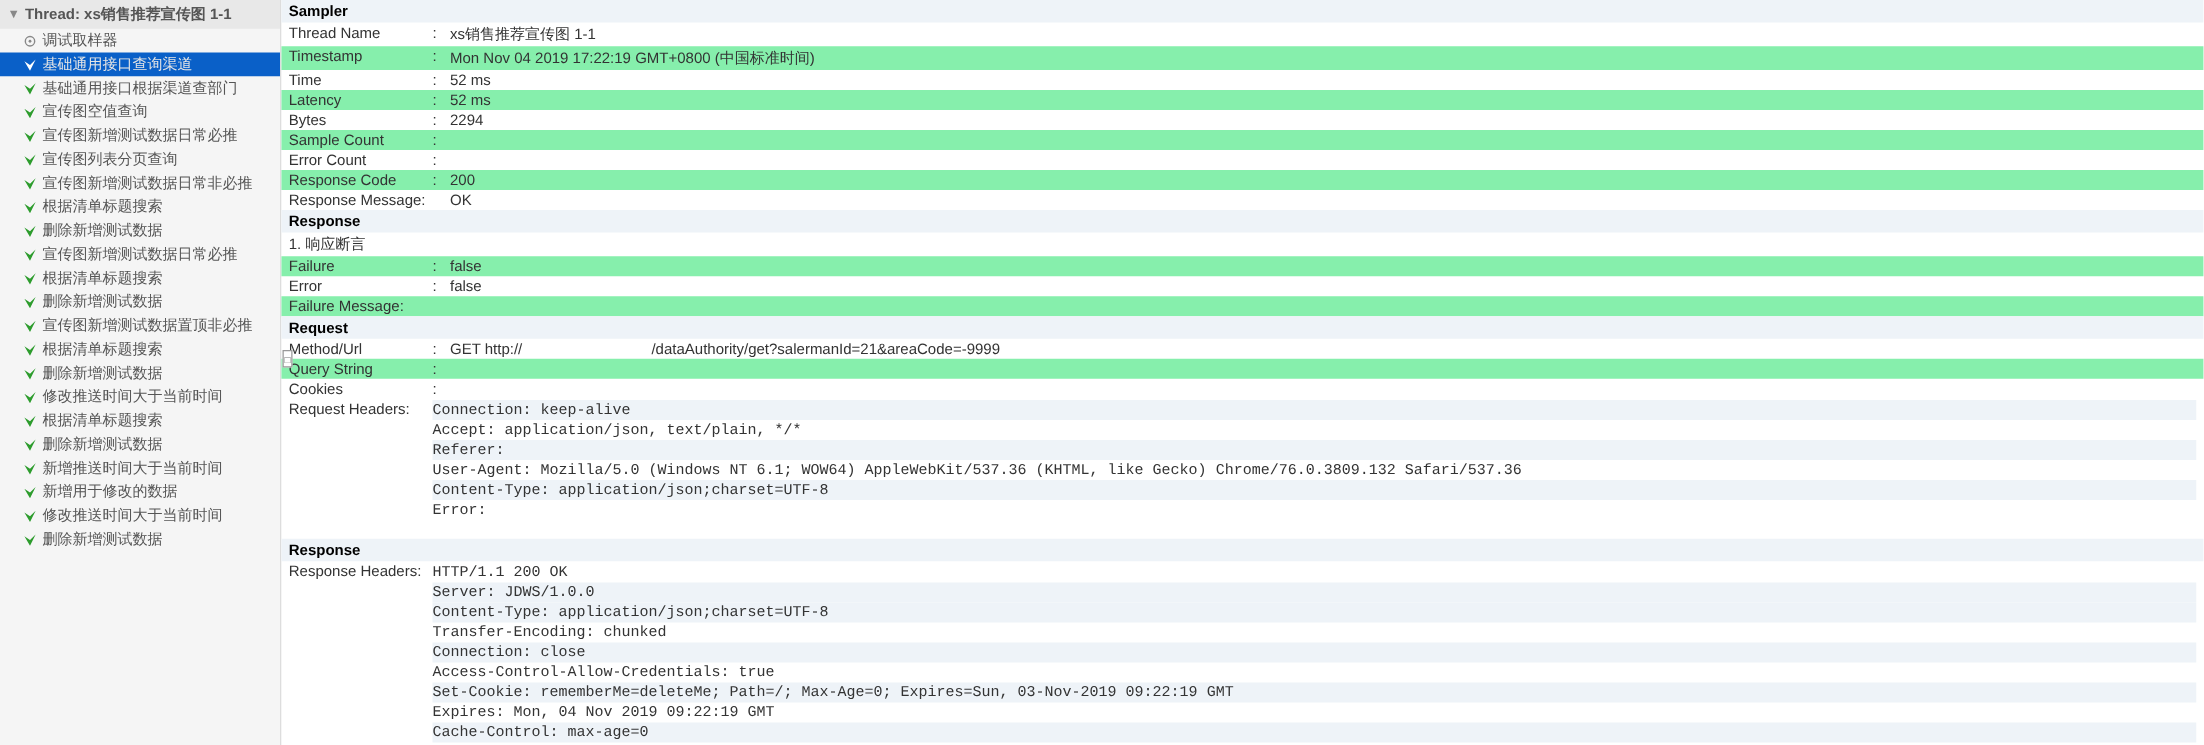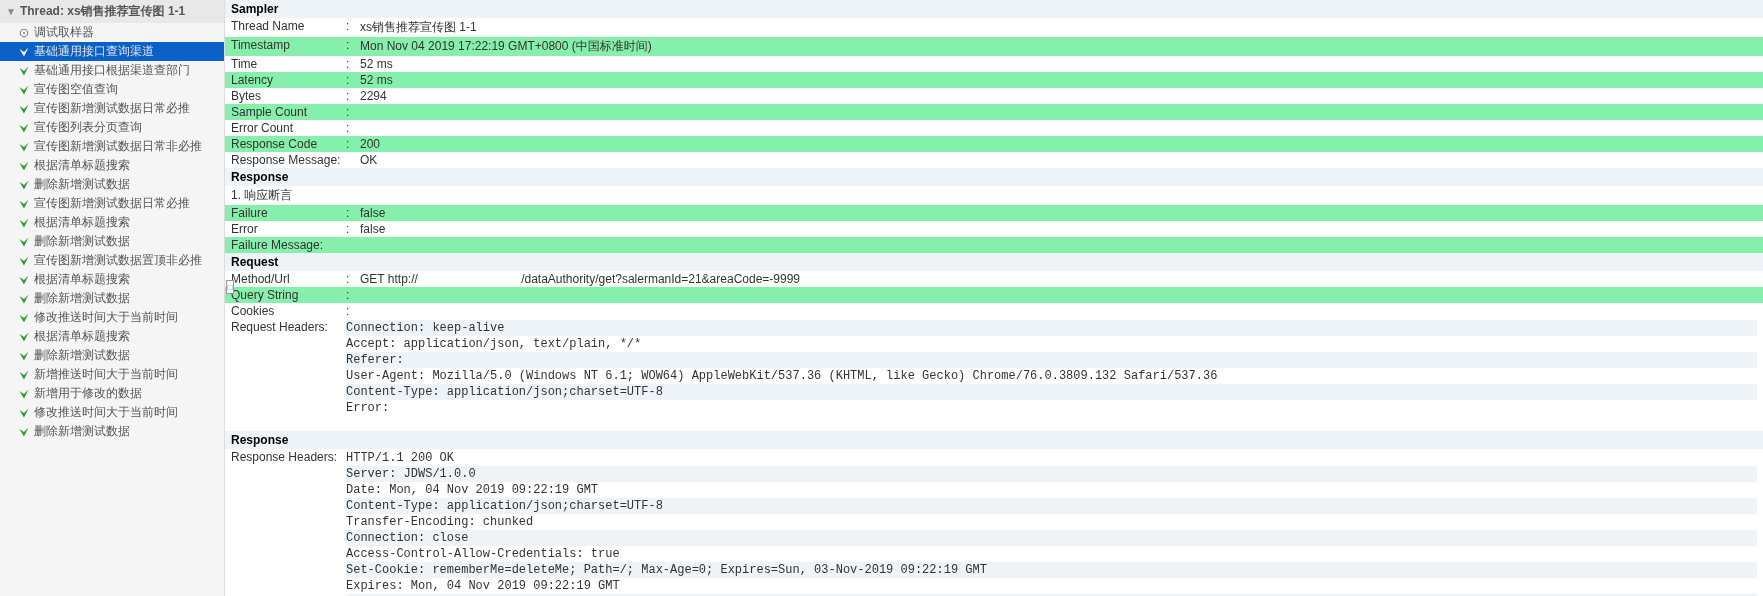--- a/index.html
+++ b/index.html
@@ -317,21 +317,20 @@
       </div>
   </div>
 
   <div style="height:14px"></div>
   <div class="section-h">Response</div>
   <div class="multi">
     <span class="label">Response Headers:</span>
     <div class="body" id="resp-headers">
         <div class="line">HTTP/1.1 200 OK</div>
         <div class="line alt">Server: JDWS/1.0.0</div>
-        <div class="line">Date: Mon, 04 Nov 2019 09:22:19 GMT</div>
         <div class="line alt">Content-Type: application/json;charset=UTF-8</div>
         <div class="line">Transfer-Encoding: chunked</div>
         <div class="line alt">Connection: close</div>
         <div class="line">Access-Control-Allow-Credentials: true</div>
         <div class="line alt">Set-Cookie: rememberMe=deleteMe; Path=/; Max-Age=0; Expires=Sun, 03-Nov-2019 09:22:19 GMT</div>
         <div class="line">Expires: Mon, 04 Nov 2019 09:22:19 GMT</div>
         <div class="line alt">Cache-Control: max-age=0</div>
       </div>
   </div>
 

